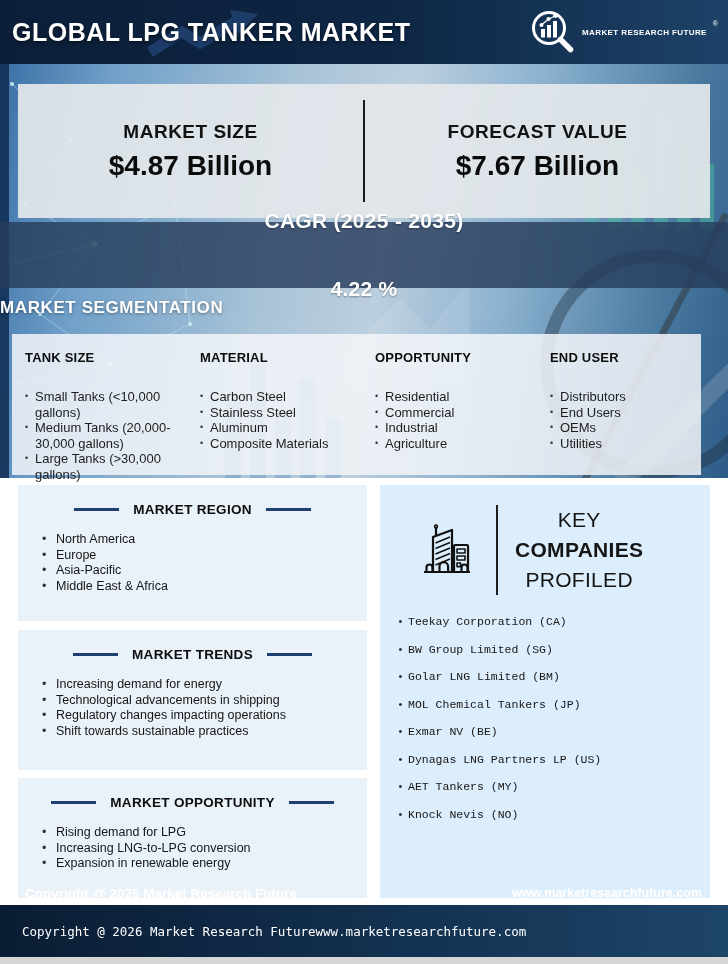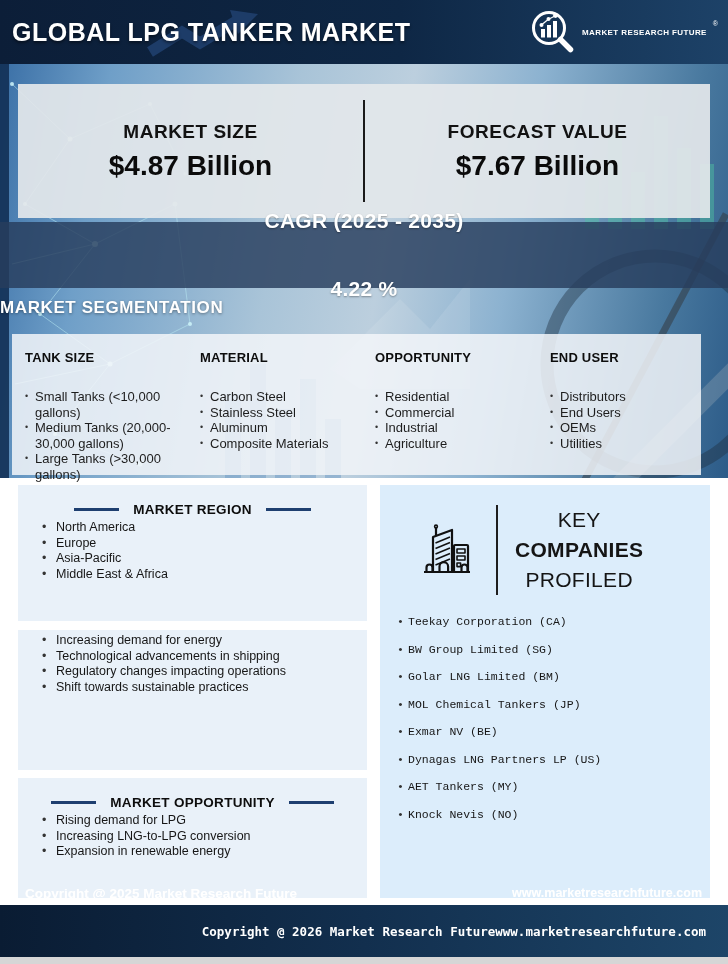--- a/index.html
+++ b/index.html
@@ -50,21 +50,21 @@
   
   .body-sec { position:absolute; top:478px; left:0; width:728px; height:427px; background:#fff; }
   .col-left { position:absolute; left:18px; top:7px; width:349px; }
   .card { background:#e9f1f9; position:relative; overflow:hidden; }
   .card-region { height:136px; margin-bottom:9px; }
   .card-trends { height:140px; margin-bottom:8px; }
   .card-opp { height:120px; }
   .card-title-row { display:flex; align-items:center; justify-content:center; gap:14px; padding-top:17px; }
   .card-title { font-size:13.5px; font-weight:bold; color:#0d0d0d; letter-spacing:.3px; }
   .dash { width:45px; height:3px; background:#1e3f70; }
-  .card-list { list-style:none; margin:3px 0 0; padding:0 1px 0 24px; font-size:12.5px; color:#161616; }
+  .card-list { list-style:none; margin:15px 0 0; padding:0 1px 0 24px; font-size:12.5px; color:#161616; }
   .card-list li { position:relative; padding-left:14px; line-height:15.6px; }
   .card-list li::before { content:"•"; position:absolute; left:0; top:0; color:#333; }
 
   .col-right { position:absolute; left:380px; top:7px; width:330px; }
   .card-companies { height:413px; background:#dcedfb; }
   .comp-head { display:flex; align-items:center; padding:20px 0 0 38px;text-align:center; }
   .comp-vline { width:2px; height:90px; background:#1e1e1e; margin:0 17px 0 20px; }
   .comp-title { font-size:21px; color:#151515; line-height:30px; letter-spacing:.3px; }
   .comp-title .bold { font-weight:bold; }
   .comp-list { list-style:none; margin:21px 0 0; padding:0 0 0 17px; font-size:11.5px; color:#161616; }
@@ -72,22 +72,22 @@
   .comp-list li::before { content:"•"; position:absolute; left:0; top:0; color:#333; }
 
   .watermark { position:absolute; color:#fff; font-weight:bold; white-space:nowrap; z-index:4;
                text-shadow:0 0 1px rgba(255,255,255,.4); }
   .wm-left { left:7px; bottom:-3px; font-size:13.5px; }
   .wm-right { right:8px; bottom:-2px; font-size:12.5px; }
 
   
   .footer { position:absolute; top:905px; left:0; width:728px; height:52px; box-sizing:border-box;
             background:linear-gradient(90deg,#0a1c33 0%,#122f4e 50%,#1d4568 100%);
-            display:flex; align-items:center; justify-content:flex-end; padding:0 22px;
-            color:#fff; font-family:"DejaVu Sans Mono", monospace; font-size:12.5px; font-weight:bold; }
+            display:flex; align-items:center; justify-content:flex-start; padding:0 22px;
+            color:#fff; font-family:"DejaVu Sans Mono", monospace; font-size:12.5px; font-weight:normal; }
   .bottom-strip { position:absolute; top:957px; left:0; width:728px; height:7px; background:#d6d6d6; }
 </style>
 </head>
 <body>
 
 <div class="page">
 
   <header class="topbar">
     <svg class="arrow-deco" width="120" height="48" viewBox="0 0 120 48">
       <polyline points="8,42 40,22 58,33 96,10" fill="none" stroke="#1d3c68" stroke-width="11"></polyline>
@@ -235,20 +235,25 @@
         </div>
         <ul class="card-list">
             <li>North America</li>
             <li>Europe</li>
             <li>Asia-Pacific</li>
             <li>Middle East &amp; Africa</li>
           </ul>
       </div>
 
       <div class="card card-trends">
+        <div class="card-title-row">
+          <span class="dash"></span>
+          <span class="card-title">MARKET TRENDS</span>
+          <span class="dash"></span>
+        </div>
         <ul class="card-list">
             <li>Increasing demand for energy</li>
             <li>Technological advancements in shipping</li>
             <li>Regulatory changes impacting operations</li>
             <li>Shift towards sustainable practices</li>
           </ul>
       </div>
 
       <div class="card card-opp">
         <div class="card-title-row">

